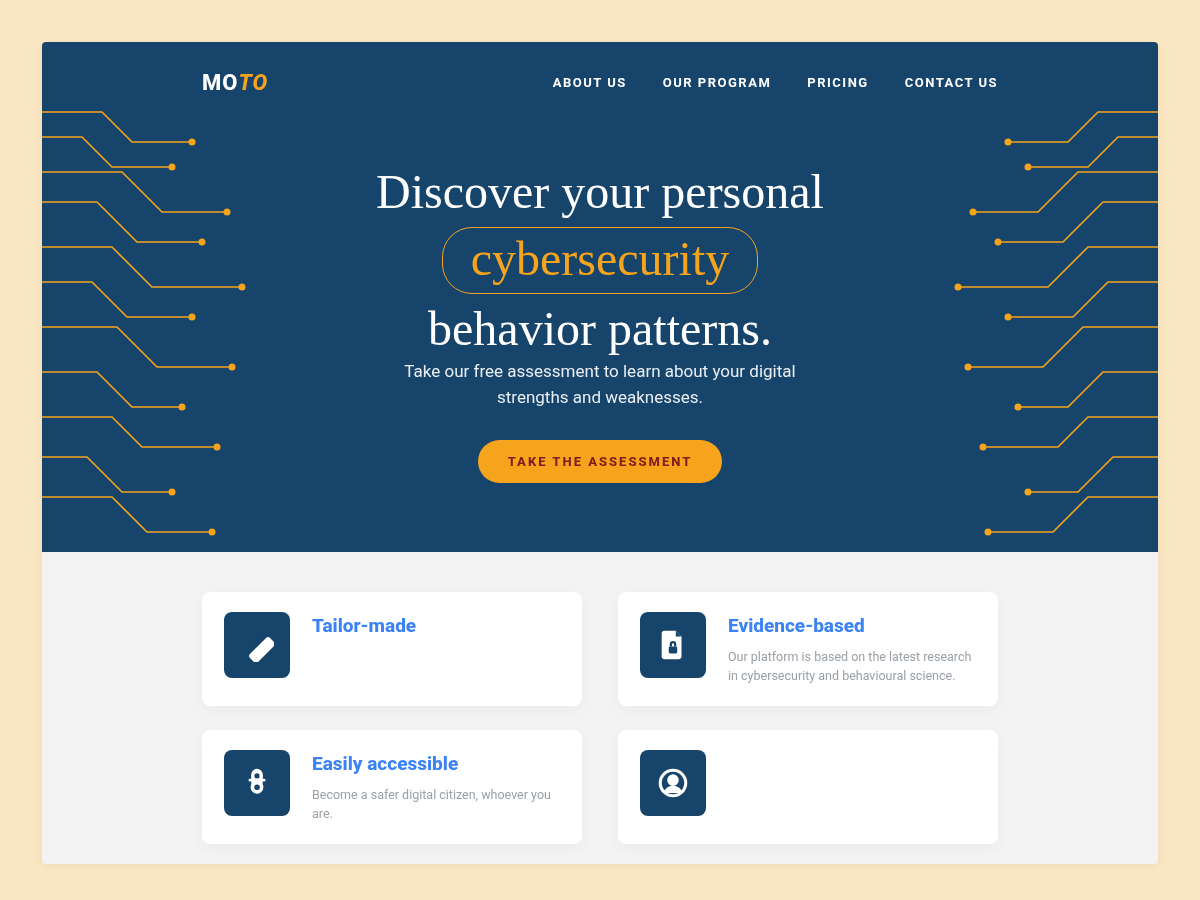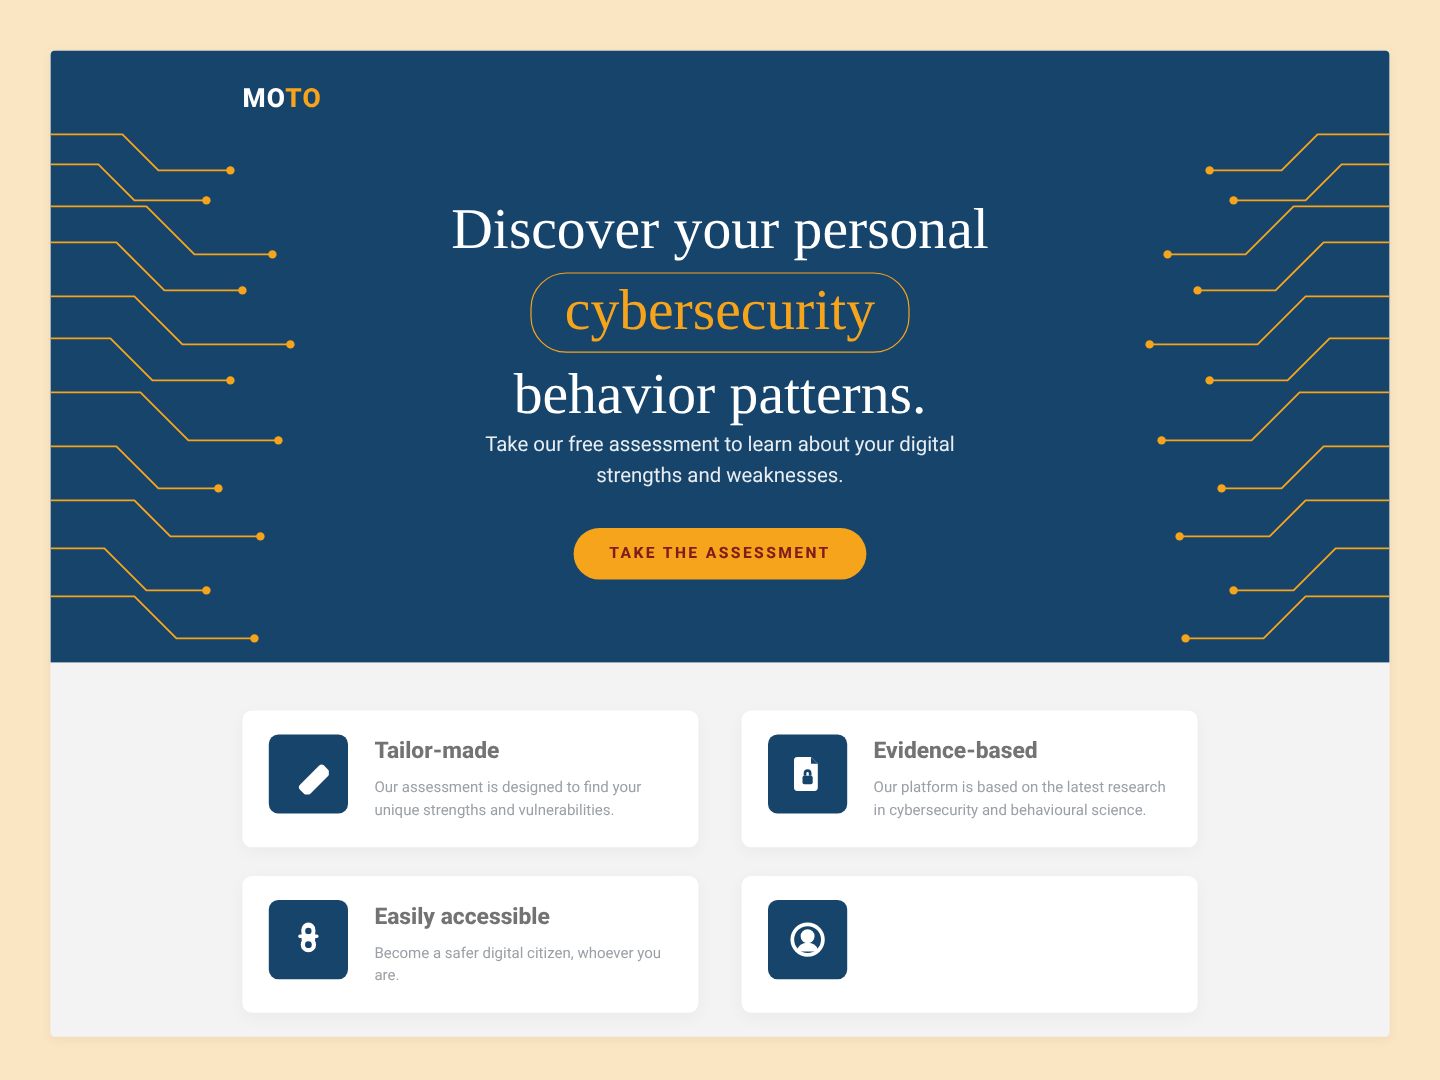--- a/index.html
+++ b/index.html
@@ -31,21 +31,21 @@
     padding: 28px 160px 0 160px;
     position: relative;
     z-index: 2;
   }
   .logo {
     font-size: 22px;
     font-weight: 800;
     letter-spacing: 1px;
   }
   .logo-a { color: #ffffff; }
-  .logo-b { color: #f6a41c; }
+  .logo-b { color: #f6a41c; font-style: italic; }
   .nav-links {
     display: flex;
     gap: 36px;
   }
   .nav-link {
     color: #ffffff;
     font-size: 13px;
     font-weight: 700;
     letter-spacing: 1.5px;
     cursor: pointer;
@@ -126,21 +126,21 @@
     flex-shrink: 0;
     display: flex;
     align-items: center;
     justify-content: center;
   }
   .card-icon svg { width: 34px; height: 34px; }
   .card-body { padding-top: 2px; }
   .card-title {
     font-size: 19px;
     font-weight: 800;
-    color: #737373;
+    color: #3b82f6;
     margin-bottom: 10px;
   }
   .card-desc {
     font-size: 12.5px;
     color: #9aa0a6;
     line-height: 1.55;
     max-width: 260px;
   }
 </style>
 </head>
@@ -209,20 +209,26 @@
           <circle cx="130" cy="450" r="3.5"></circle>
           <circle cx="170" cy="490" r="3.5"></circle>
         </g>
       </svg>
     </div>
 
     <div class="nav">
       <div class="logo">
         <span class="logo-a">MO</span><span class="logo-b">TO</span>
       </div>
+      <div class="nav-links">
+        <span class="nav-link">ABOUT US</span>
+        <span class="nav-link">OUR PROGRAM</span>
+        <span class="nav-link">PRICING</span>
+        <span class="nav-link">CONTACT US</span>
+      </div>
     </div>
 
     <div class="hero-content">
       <h1 class="hero-title">
         <span class="line">Discover your personal</span>
         <span class="line"><span class="hero-highlight">cybersecurity</span></span>
         <span class="line">behavior patterns.</span>
       </h1>
       <p class="hero-sub">
         <span>Take our free assessment to learn about your digital</span><br>
@@ -241,21 +247,20 @@
           <g stroke="#17446a" stroke-width="1.4">
             <line x1="8" y1="10" x2="10" y2="12"></line>
             <line x1="10" y1="8" x2="12" y2="10"></line>
             <line x1="12" y1="6" x2="14" y2="8"></line>
             <line x1="6" y1="12" x2="8" y2="14"></line>
           </g>
         </svg>
       </div>
       <div class="card-body">
         <div class="card-title">Tailor-made</div>
-        <div class="card-desc">Our assessment is designed to find your unique strengths and vulnerabilities.</div>
       </div>
     </div>
 
     <div class="card">
       <div class="card-icon">
         <svg viewBox="0 0 24 24" fill="#ffffff">
           <path d="M6 2h8l4 4v14a2 2 0 0 1-2 2H6a2 2 0 0 1-2-2V4a2 2 0 0 1 2-2z"></path>
           <path d="M14 2v4h4" fill="#17446a"></path>
           <rect x="9" y="13" width="6" height="5" rx="1" fill="#17446a"></rect>
           <path d="M10.5 13v-1.5a1.5 1.5 0 0 1 3 0V13" fill="none" stroke="#17446a" stroke-width="1.6"></path>

